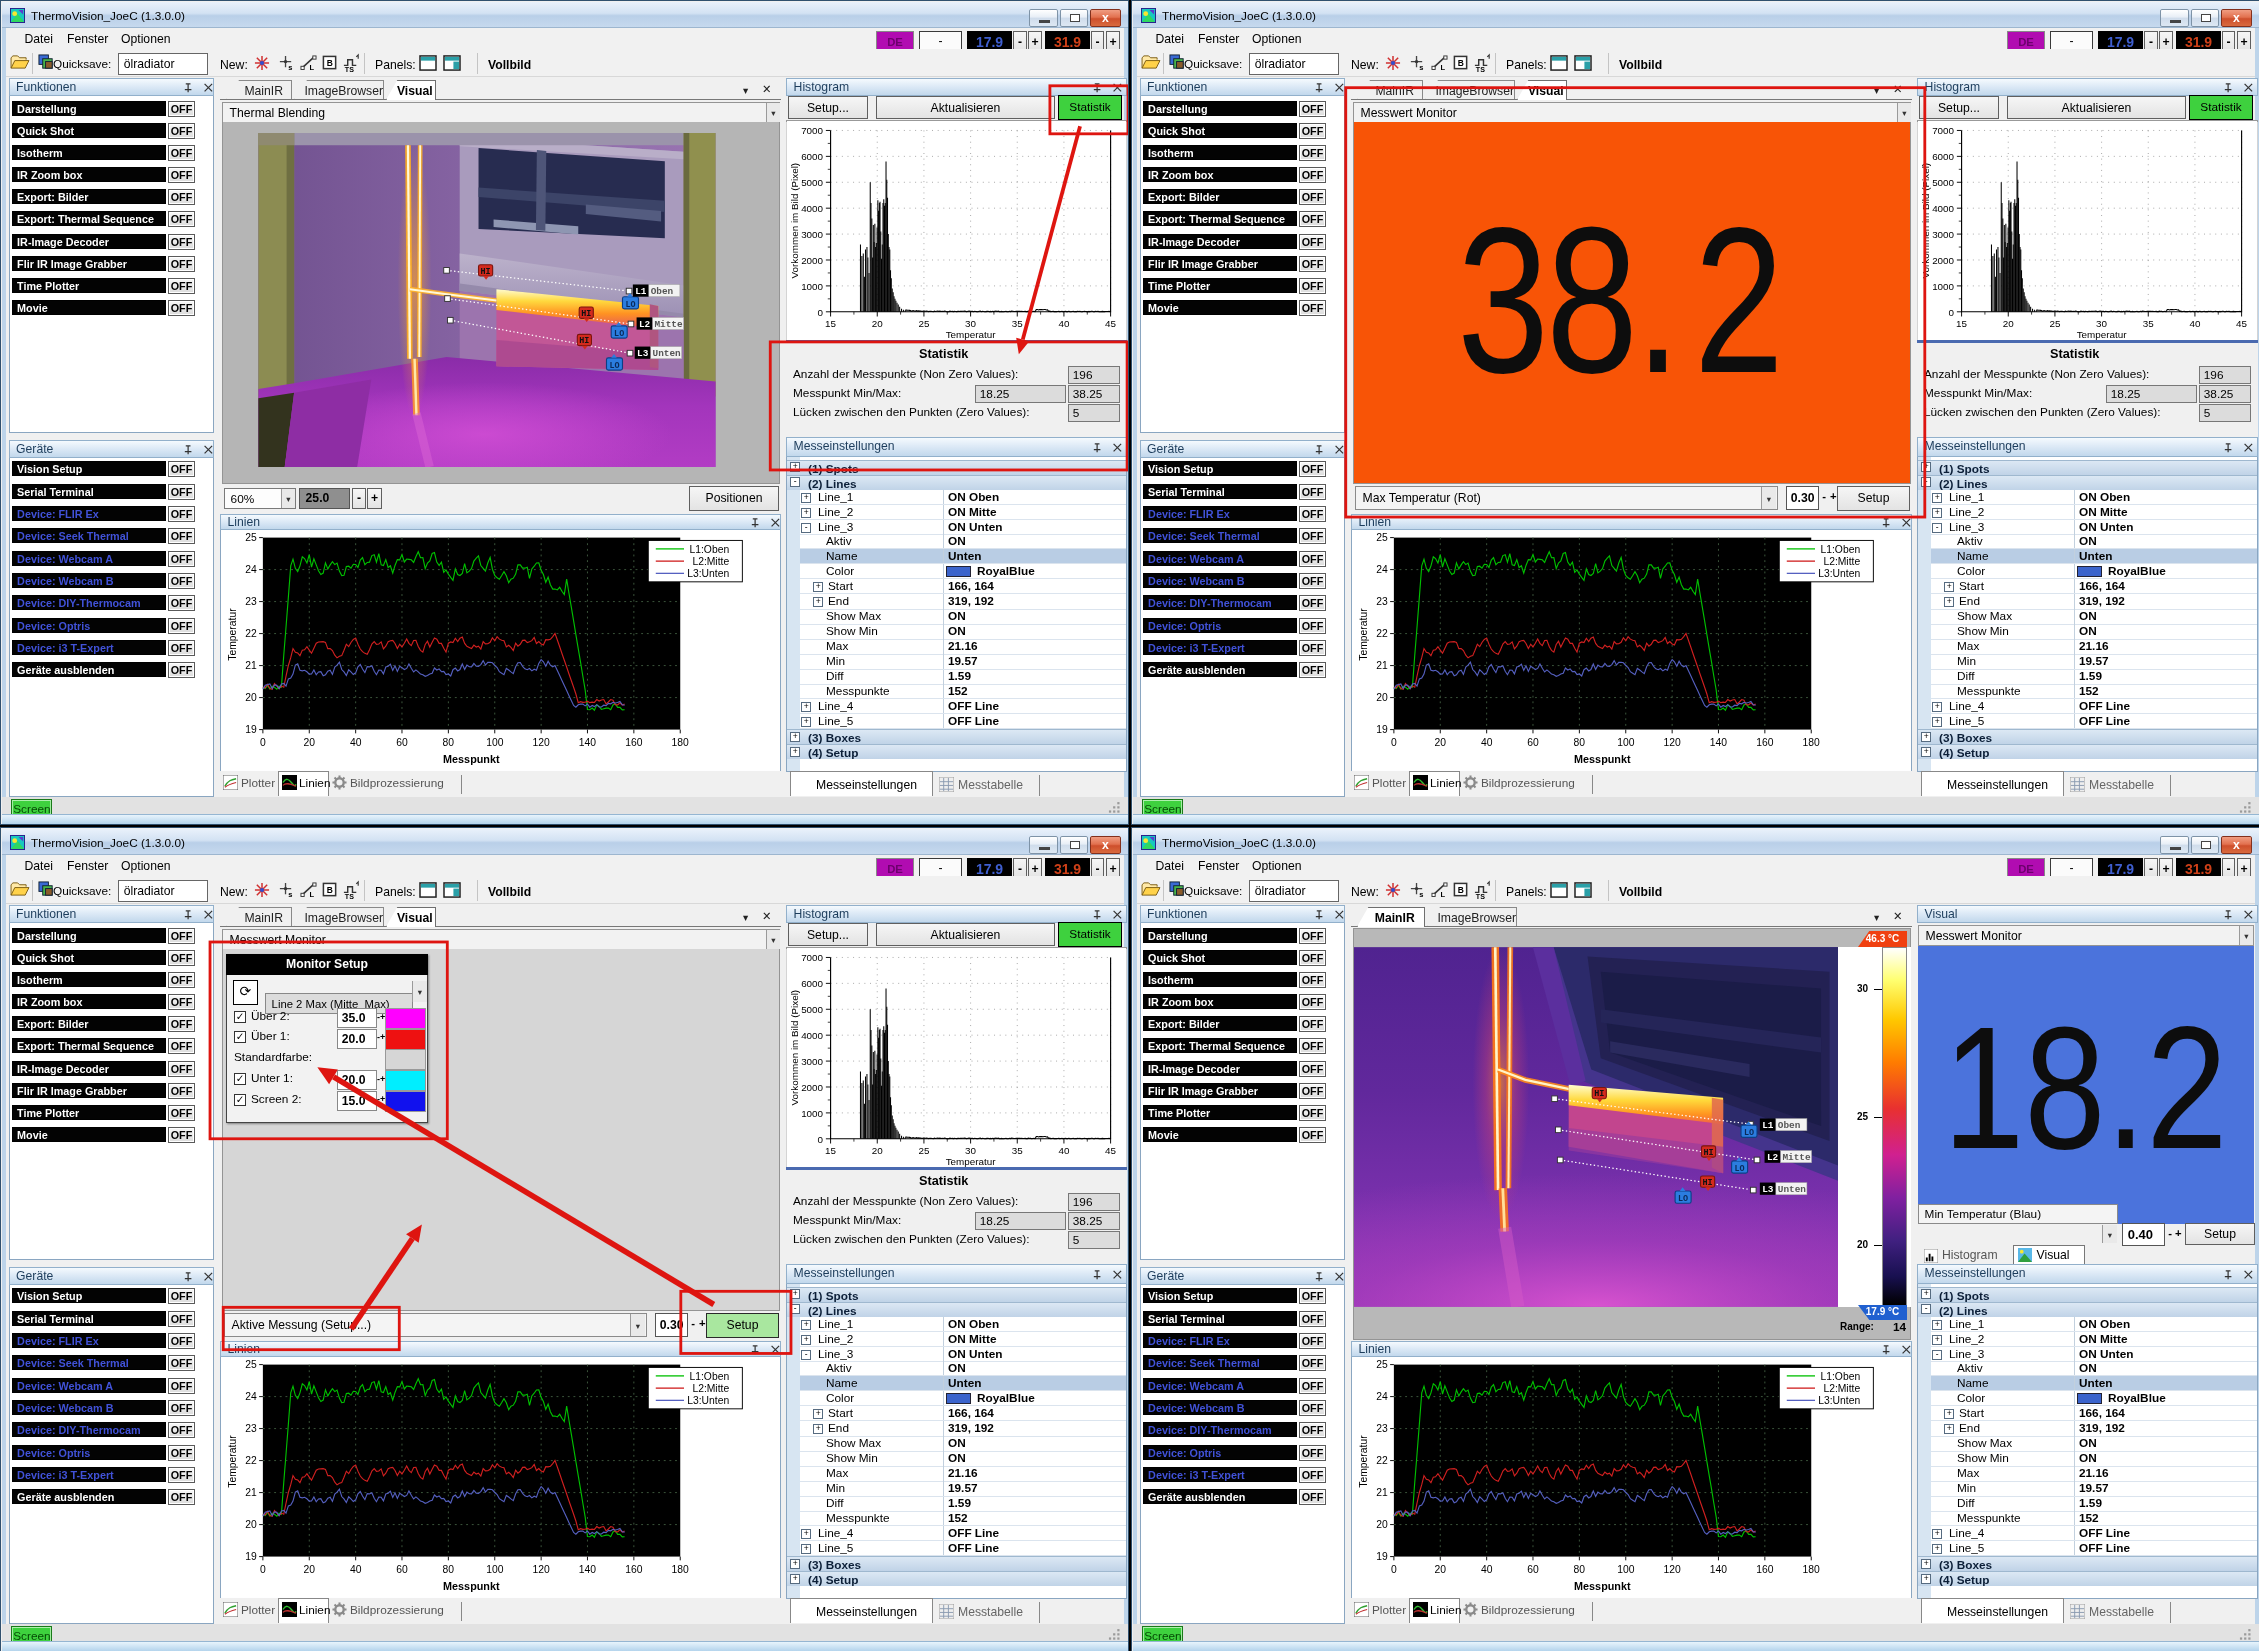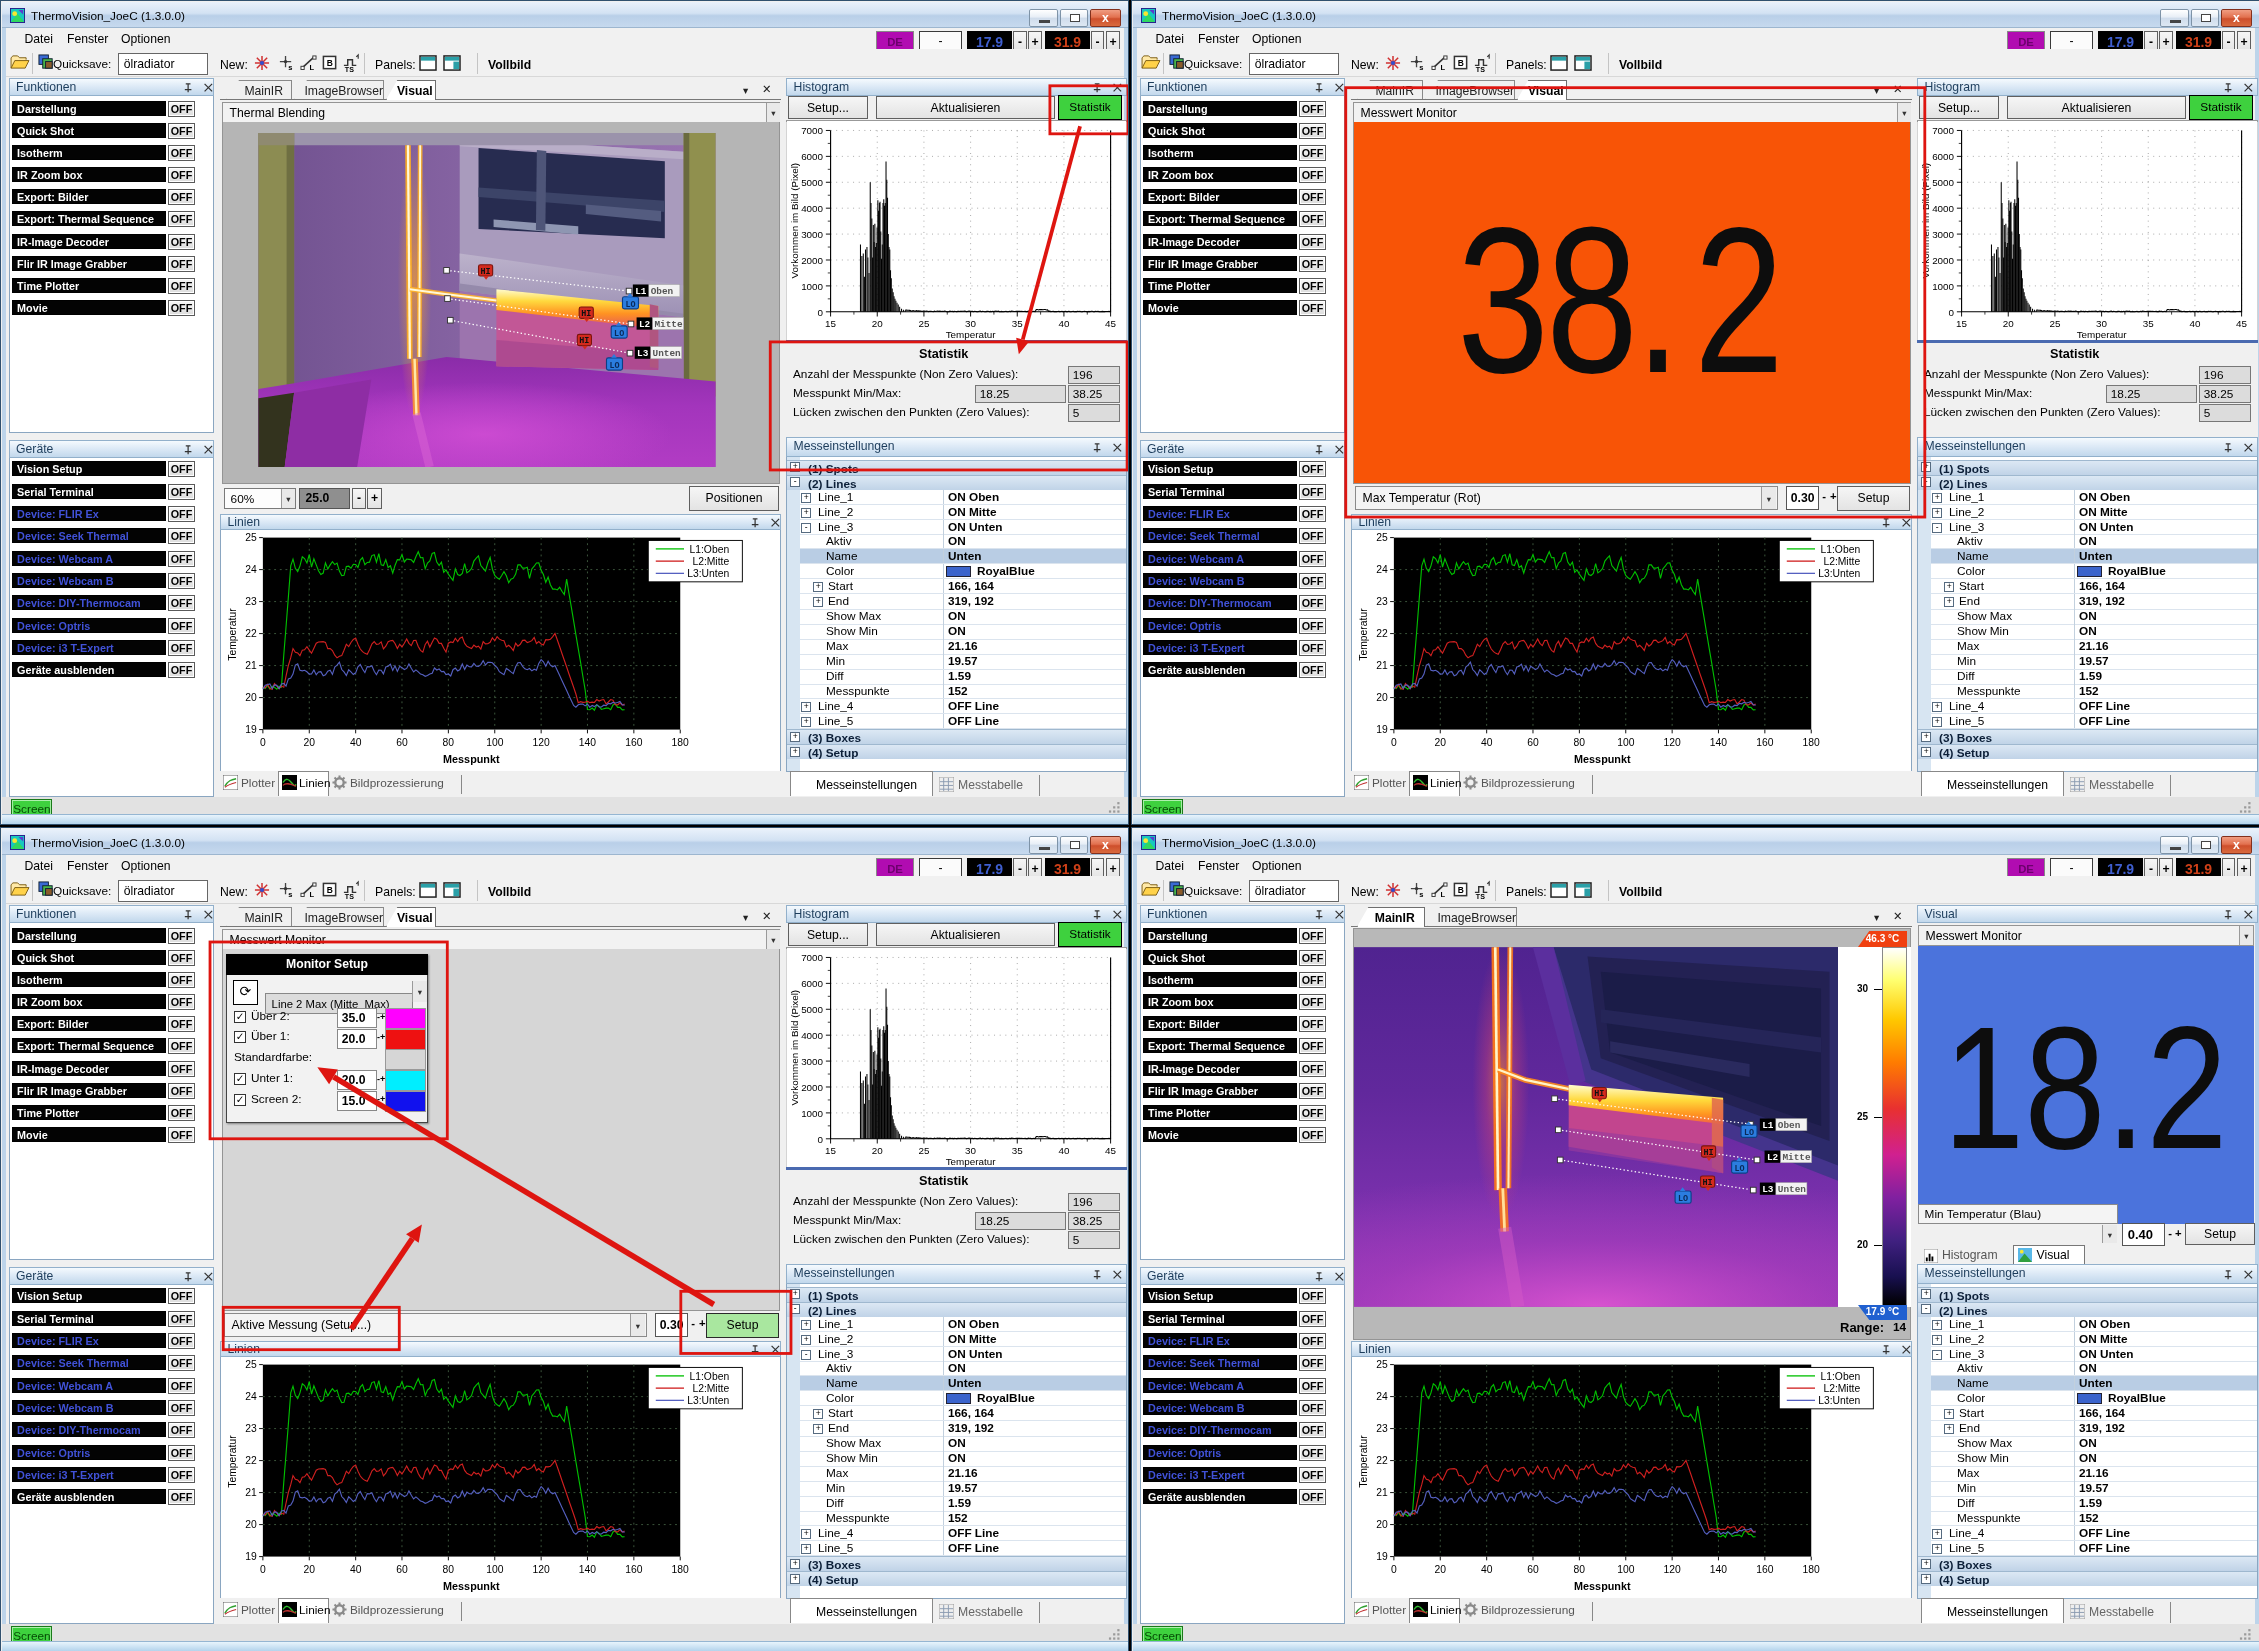--- a/index.html
+++ b/index.html
@@ -1611,21 +1611,21 @@
     <div style="left:706px;top:119px;width:73px;height:360px;background:#fff;"></div>
     <div style="left:750px;top:119px;width:24.5px;height:359px;background:linear-gradient(#ffffff,#ffff70 9%,#ffc800 20%,#ff7c00 32%,#e83030 45%,#d02090 58%,#8020a0 70%,#402080 82%,#181050 92%,#000 100%);border:0.9px solid #888;"></div>
     <div class="t" style="left:725px;top:155px;font-size:10px;font-weight:bold;">30</div>
     <div style="left:742px;top:161px;width:7.5px;height:0.9px;background:#000;"></div>
     <div class="t" style="left:725px;top:283px;font-size:10px;font-weight:bold;">25</div>
     <div style="left:742px;top:289px;width:7.5px;height:0.9px;background:#000;"></div>
     <div class="t" style="left:725px;top:411px;font-size:10px;font-weight:bold;">20</div>
     <div style="left:742px;top:417px;width:7.5px;height:0.9px;background:#000;"></div>
     <div style="left:726px;top:103px;width:49px;height:16px;background:#f04010;color:#fff;font-size:10px;font-weight:bold;text-align:center;padding-top:1.9px;clip-path:polygon(11.3px 0,100% 0,100% 100%,0 100%);z-index:5;">46.3 °C</div>
     <div style="left:726px;top:477px;width:49px;height:15px;background:#2060d0;color:#fff;font-size:10px;font-weight:bold;text-align:center;padding-top:0.9px;clip-path:polygon(0 0,100% 0,100% 100%,11.3px 100%);z-index:5;">17.9 °C</div>
-    <div class="t" style="left:708px;top:493px;font-size:13px;font-weight:bold;text-align:right;">Range:</div>
+    <div class="t" style="left:708px;top:493px;font-size:10px;font-weight:bold;text-align:right;">Range:</div>
     <div class="t" style="left:761px;top:493px;font-size:11.8px;font-weight:bold;">14</div>
     <div class="phead" style="left:219px;top:513px;width:561px;height:16px;padding-top:0;">Linien</div>
     <svg style="left:748px;top:516px" width="32" height="11.3" viewBox="0 0 34 12">
       <g stroke="#333" stroke-width="1.3" fill="none">
         <path d="M4 2 h5 M6.5 2 v6 M3 8 h7 M6.5 8 v3"></path>
         <path d="M24 2 L32 10 M32 2 L24 10"></path>
       </g>
     </svg>
     <div style="left:219px;top:529px;width:561px;height:241px;background:#fff;border:0.9px solid #8aa6c1;border-top:none;"></div>
     <svg style="left:220px;top:530px" width="559" height="240" viewBox="0 0 594 255">

